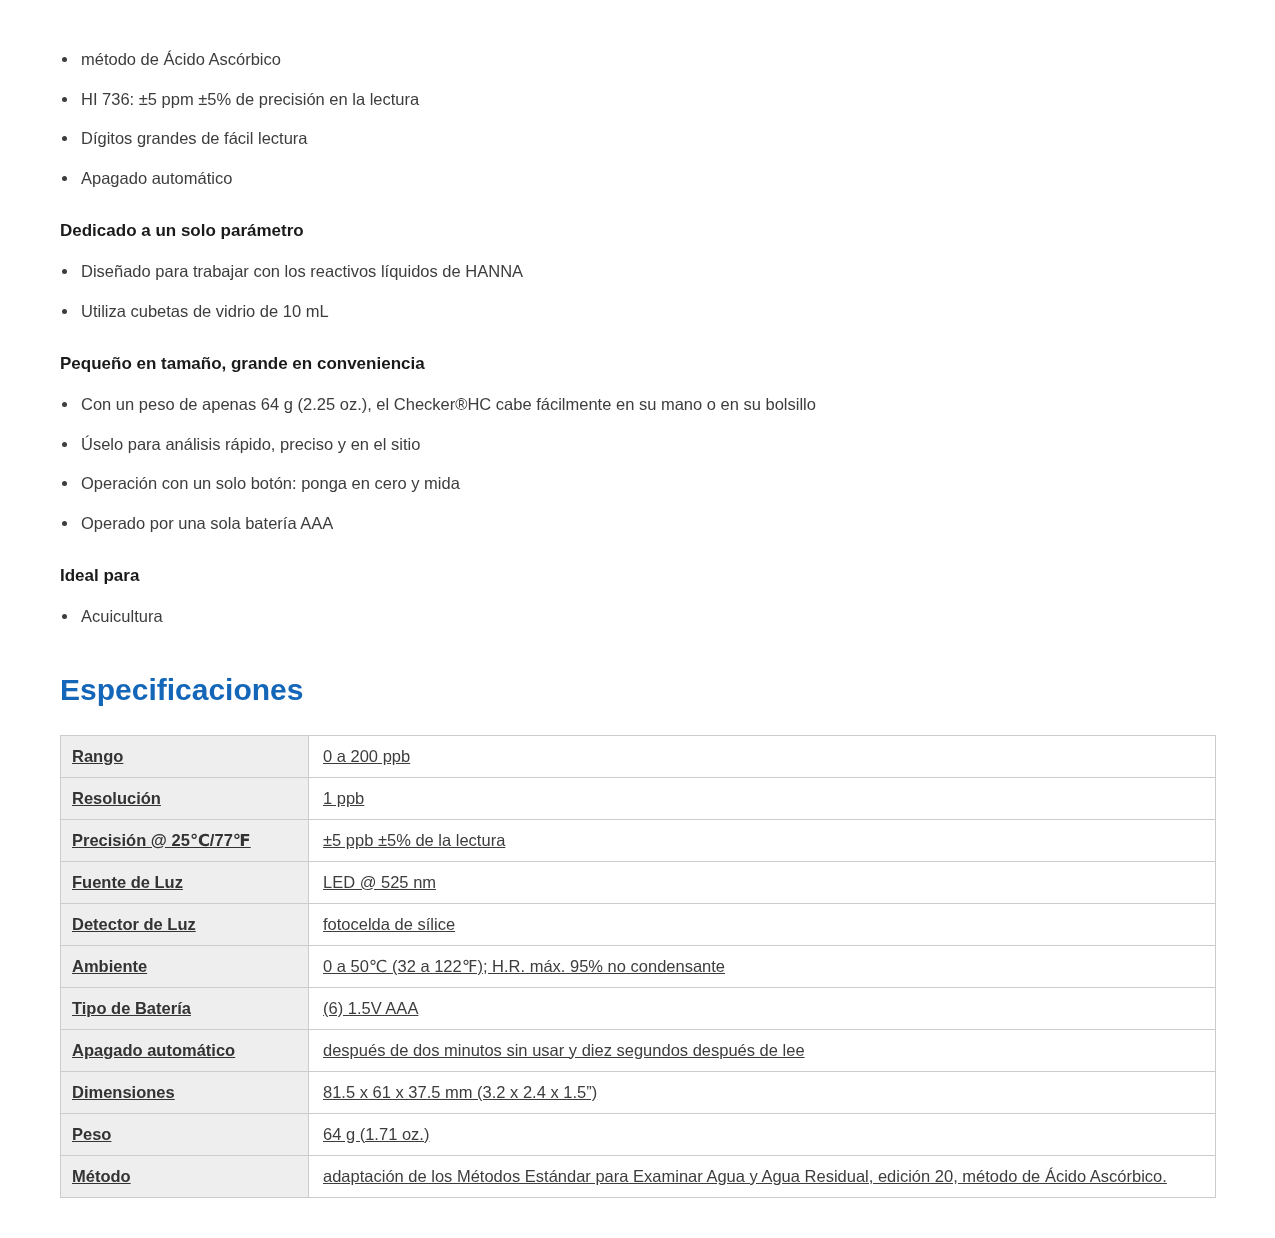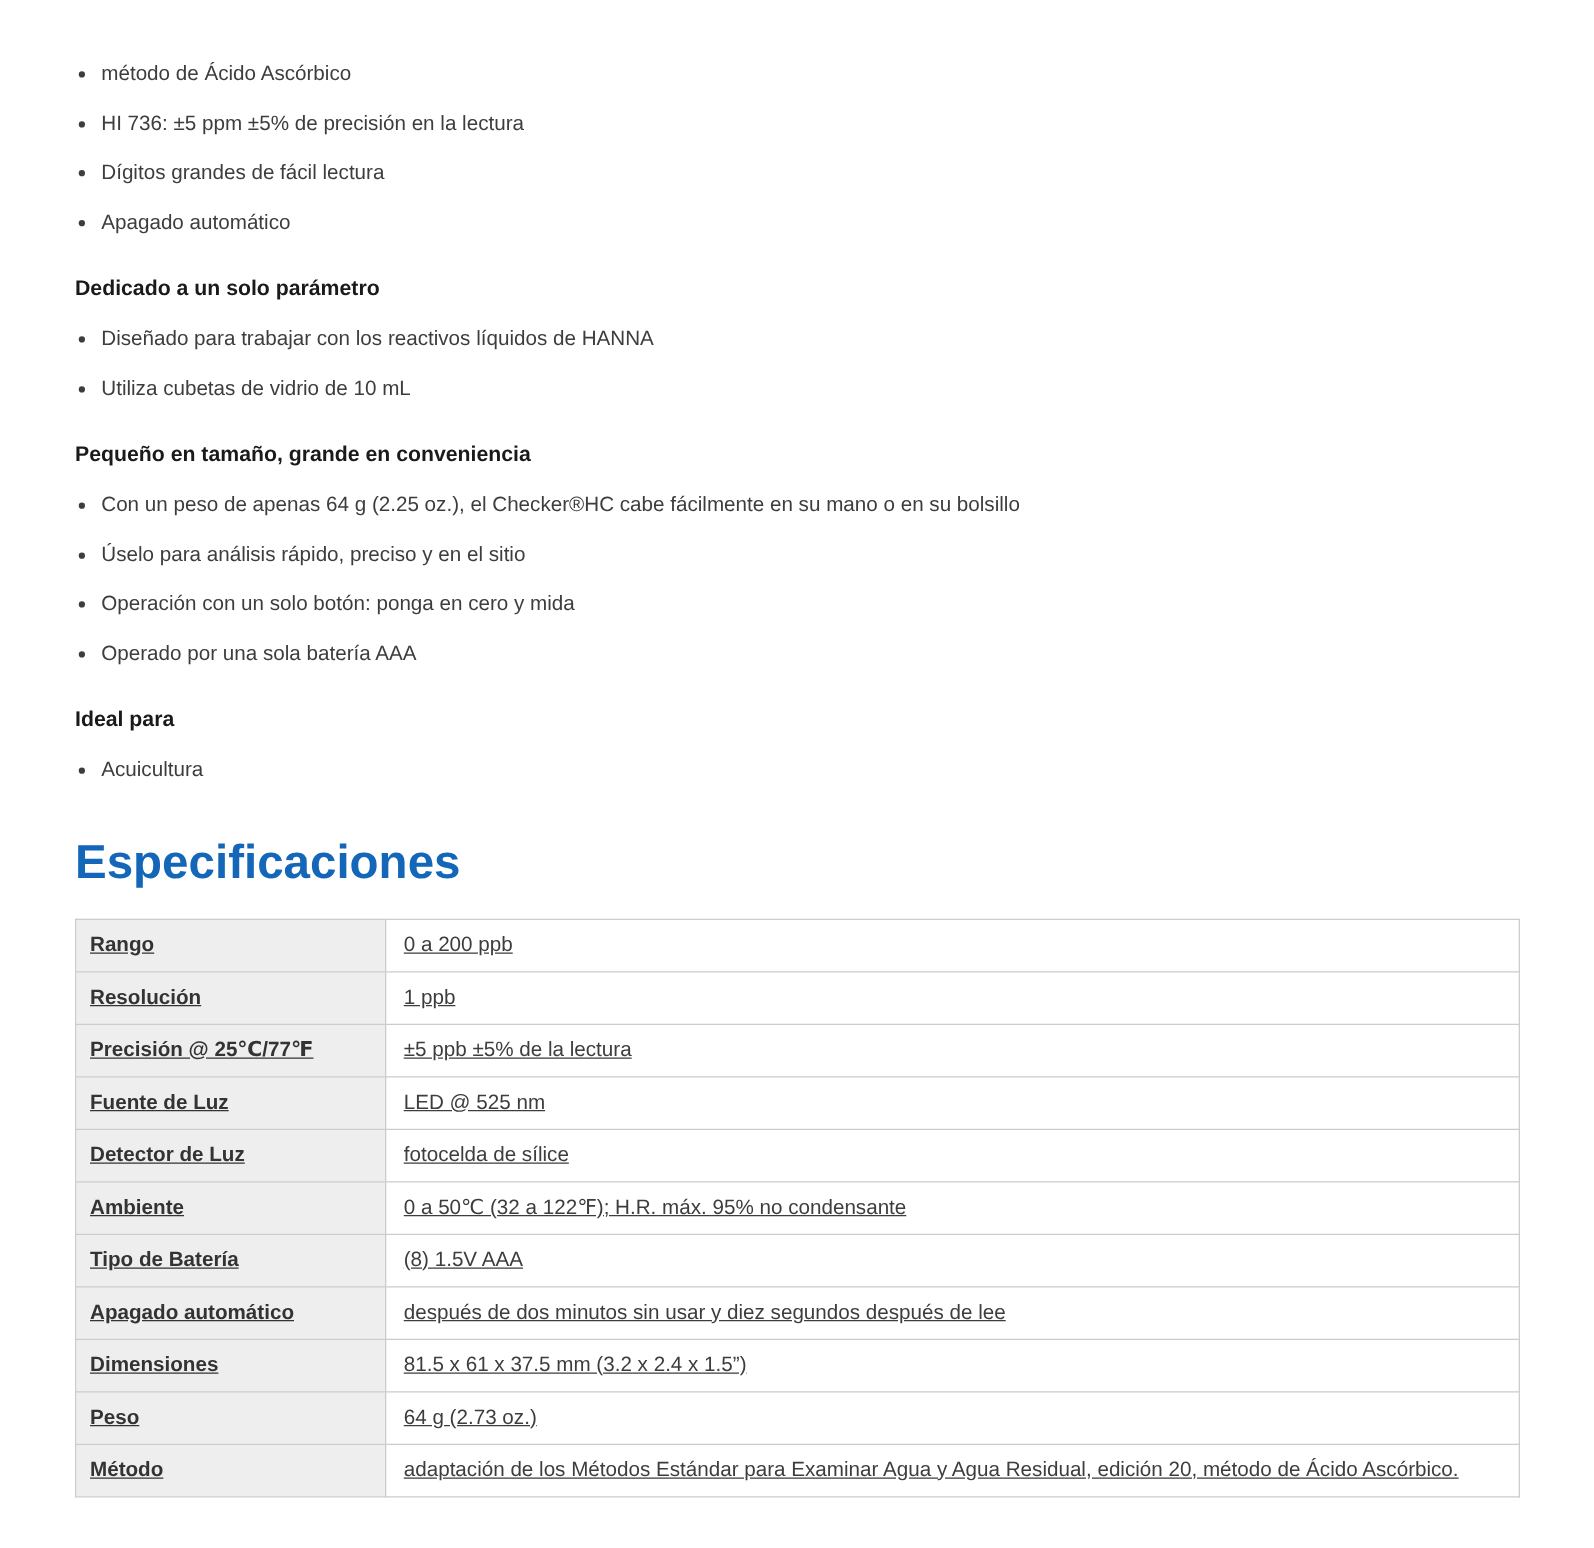--- a/index.html
+++ b/index.html
@@ -35,21 +35,21 @@
     list-style:disc;
   }
   .section ul li{
     font-size:16.5px;
     line-height:27.5px;
     color:var(--text);
     padding-left:2px;
     margin-top:12px;
   }
   .spec-title{
-    font-size:38px;
+    font-size:30px;
     line-height:34px;
     font-weight:bold;
     color:var(--accent);
     margin:42px 0 28px 0;
   }
   table.spec-table{
     width:1156px;
     border-collapse:collapse;
     font-size:16.5px;
   }
@@ -149,36 +149,36 @@
     <td class="spec-value">fotocelda de sílice</td>
   </tr>
 
   <tr>
     <td class="spec-label">Ambiente</td>
     <td class="spec-value">0 a 50℃ (32 a 122℉); H.R. máx. 95% no condensante</td>
   </tr>
 
   <tr>
     <td class="spec-label">Tipo de Batería</td>
-    <td class="spec-value">(8) 1.5V AAA</td>
+    <td class="spec-value">(6) 1.5V AAA</td>
   </tr>
 
   <tr>
     <td class="spec-label">Apagado automático</td>
     <td class="spec-value">después de dos minutos sin usar y diez segundos después de lee</td>
   </tr>
 
   <tr>
     <td class="spec-label">Dimensiones</td>
     <td class="spec-value">81.5 x 61 x 37.5 mm (3.2 x 2.4 x 1.5”)</td>
   </tr>
 
   <tr>
     <td class="spec-label">Peso</td>
-    <td class="spec-value">64 g (2.73 oz.)</td>
+    <td class="spec-value">64 g (1.71 oz.)</td>
   </tr>
 
   <tr>
     <td class="spec-label">Método</td>
     <td class="spec-value">adaptación de los Métodos Estándar para Examinar Agua y Agua Residual, edición 20, método de Ácido Ascórbico.</td>
   </tr>
 </tbody>
   </table>
 
 </div>

